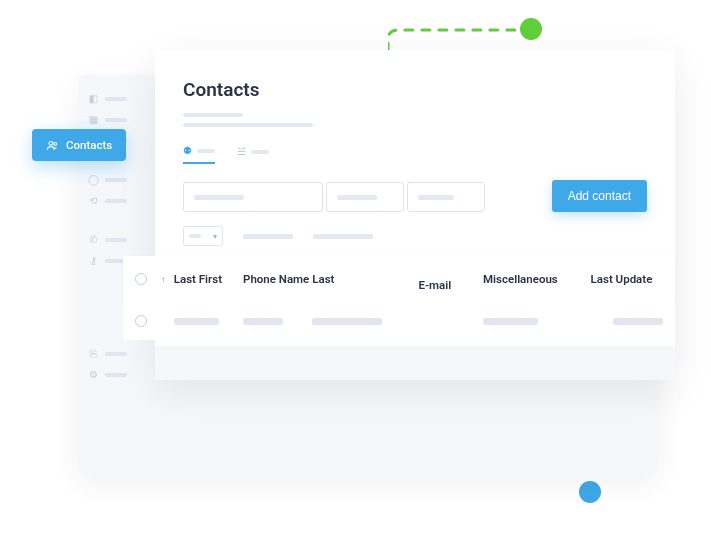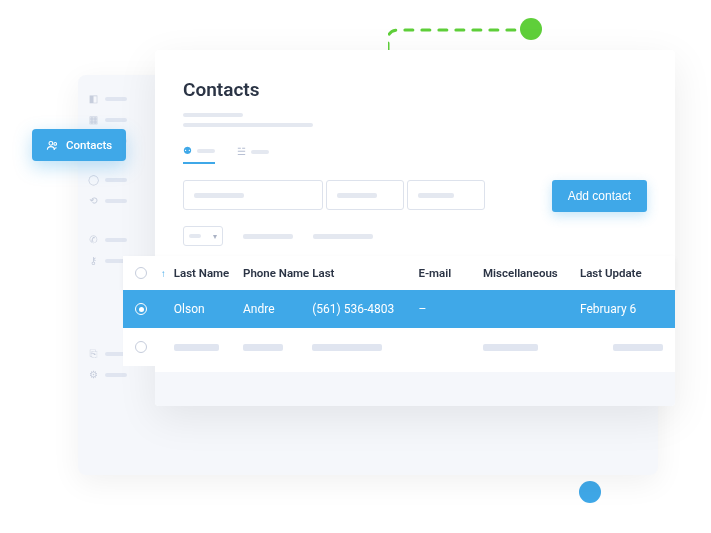--- a/index.html
+++ b/index.html
@@ -83,21 +83,21 @@
   padding-bottom: 6px;
   font-size: 11px;
 }
 .tab.active { border-bottom: 2px solid #3fa8e8; }
 .tab-icon { font-size: 10px; color: #b8c0d4; }
 .tab.active .tab-icon { color: #3fa8e8; }
 .tab-txt { background: #e4e8f0; width: 18px; height: 4px; border-radius:2px; display:inline-block; }
 .filter-row {
   display: flex;
   gap: 3px;
-  align-items: flex-start;
+  align-items: flex-end;
   margin-bottom: 14px;
 }
 .filter-input {
   border: 1px solid #dde2ec;
   border-radius: 3px;
   height: 30px;
   background: #fff;
   display: flex;
   align-items: center;
   padding-left: 10px;
@@ -161,23 +161,23 @@
   color: #fff;
 }
 .table-row.ghost {
   background: #fff;
 }
 .col-radio { width: 28px; display:flex; align-items:center; }
 .col-sort { width: 14px; color:#3fa8e8; font-size:10px; }
 .col-last { width: 75px; }
 .col-first { width: 75px; }
 .col-phone { width: 115px; }
-.col-email { width: 70px; }
+.col-email { width: 70px; margin-top: 12px; }
 .col-misc { width: 105px; }
-.col-update { width: 90px; text-align:left; }
+.col-update { width: 90px; text-align:center; }
 .radio {
   width: 12px; height: 12px; border-radius:50%;
   border: 1.5px solid #c6cddc;
   display:inline-flex; align-items:center; justify-content:center;
 }
 .radio.on { border-color:#fff; }
 .radio.on::after { content:""; width:5px; height:5px; border-radius:50%; background:#fff; }
 .ghost .skel { background:#e0e5f0; height:7px; border-radius:2px; display:inline-block; }
 .sidebar {
   position: absolute;
@@ -322,40 +322,28 @@
     <span class="tb2-skel" style="width:50px"></span>
     <span class="tb2-skel" style="width:60px"></span>
   </div>
 
   <div class="table-wrap">
     <div class="table-header">
       <div class="col-radio">
           <span class="radio"></span>
         </div>
       <div class="col-sort">↑</div>
-      <div class="col-last">Last Name</div>
+      <div class="col-last">Last First</div>
       <div class="col-first">Phone Name</div>
       <div class="col-phone">Last</div>
       <div class="col-email">E-mail</div>
       <div class="col-misc">Miscellaneous</div>
       <div class="col-update">Last Update</div>
     </div>
 
-    <div class="table-row selected">
-      <div class="col-radio">
-          <span class="radio on"></span>
-        </div>
-      <div class="col-sort"></div>
-      <div class="col-last">Olson</div>
-      <div class="col-first">Andre</div>
-      <div class="col-phone">(561) 536-4803</div>
-      <div class="col-email">–</div>
-      <div class="col-misc"></div>
-      <div class="col-update">February 6</div>
-    </div>
 
     <div class="table-row ghost">
       <div class="col-radio">
           <span class="radio"></span>
         </div>
       <div class="col-sort"></div>
       <div class="col-last"><span class="skel" style="width:45px"></span></div>
       <div class="col-first"><span class="skel" style="width:40px"></span></div>
       <div class="col-phone"><span class="skel" style="width:70px"></span></div>
       <div class="col-email"></div>

